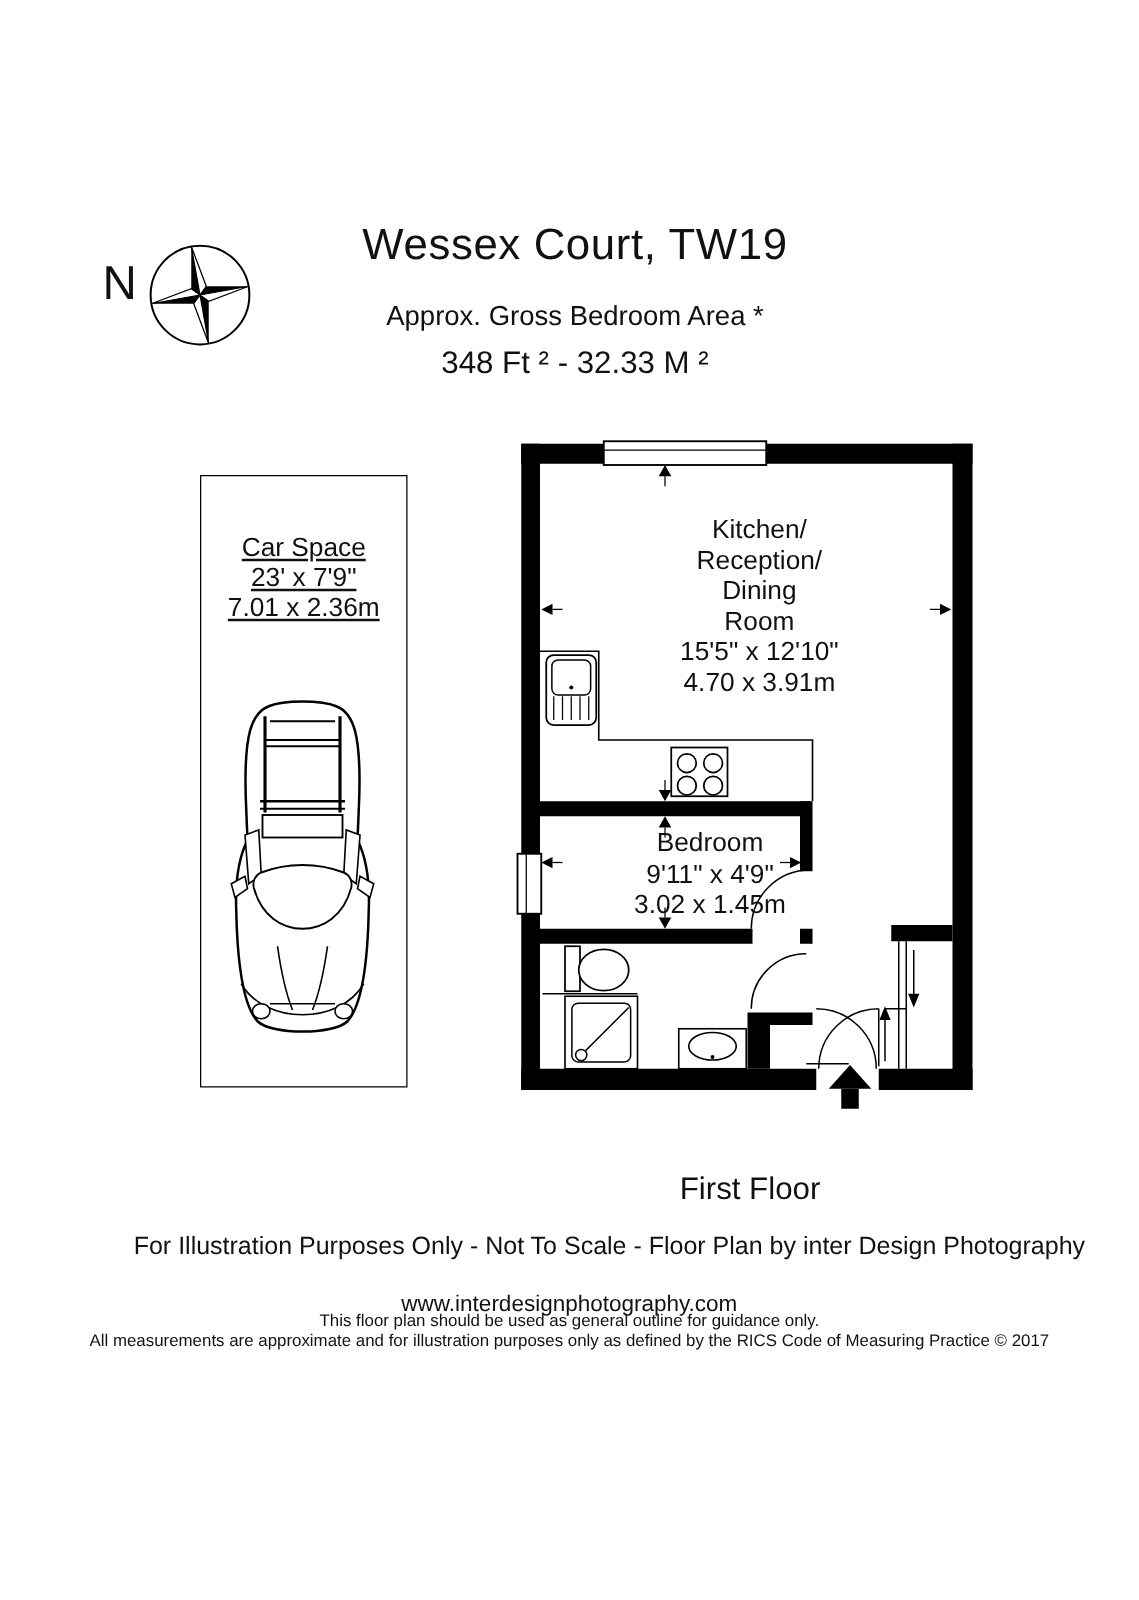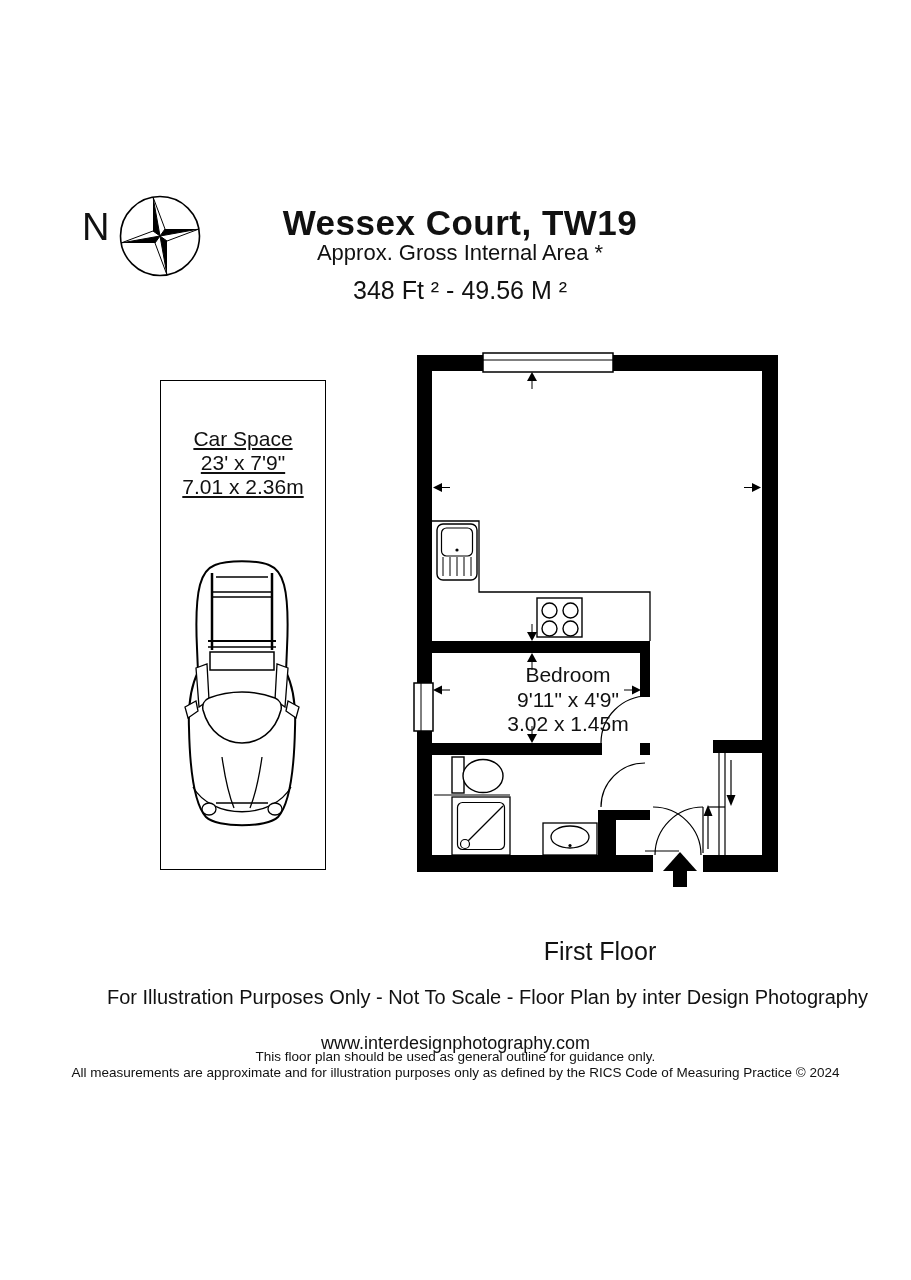--- a/index.html
+++ b/index.html
@@ -37,23 +37,23 @@
     </g>
 
     <g fill="#000" stroke="none">
       <polygon points="153,197 153,231 160,236"></polygon>
       <polygon points="199,229 165,229 160,236"></polygon>
       <polygon points="167,275 167,241 160,236"></polygon>
       <polygon points="121,243 155,243 160,236"></polygon>
     </g>
   </svg>
 
-  <div class="abs ctr title" style="left:60px;top:203px;width:800px;font-weight:bold;">Wessex Court, TW19</div>
-  <div class="abs ctr subtitle" style="left:60px;top:240px;width:800px;">Approx. Gross Internal Area *</div>
-  <div class="abs ctr area" style="left:60px;top:276px;width:800px;">348 Ft ²  -  49.56 M ²</div>
+  <div class="abs ctr title" style="left:60px;top:176px;width:800px;">Wessex Court, TW19</div>
+  <div class="abs ctr subtitle" style="left:60px;top:240px;width:800px;">Approx. Gross Bedroom Area *</div>
+  <div class="abs ctr area" style="left:60px;top:276px;width:800px;">348 Ft ²  -  32.33 M ²</div>
 
   <div class="abs car-box" style="left:160px;top:380px;width:166px;height:490px;"></div>
   <div class="abs ctr car-label" style="left:160px;top:427px;width:166px;">Car Space
 23' x 7'9"
 7.01 x 2.36m</div>
   <svg class="abs" style="left:183px;top:558px;" width="120" height="278" viewBox="183 558 120 278">
     <g fill="#fff" stroke="#000">
       <path stroke-width="2" d="M197,648 C194,585 202,570 215,565 C227,560 257,560 269,565
         C282,570 290,585 287,648 L286,672 C293,686 296,703 295,728 C294,778 288,806 278,817
         C267,828 217,828 206,817 C196,806 190,778 189,728 C188,703 191,686 198,672 Z"></path>
@@ -191,23 +191,29 @@
       <polygon points="641,690 632,685.5 632,694.5" stroke="none"></polygon>
         <line x1="624" y1="690" x2="632" y2="690"></line>
     </g>
 
     <g fill="#000" stroke="none">
       <polygon points="663,871 697,871 680,852"></polygon>
       <rect x="673" y="871" width="14" height="16"></rect>
     </g>
   </svg>
 
+  <div class="abs ctr room-label" style="left:480px;top:412px;width:255px;">Kitchen/
+Reception/
+Dining
+Room
+15'5" x 12'10"
+4.70 x 3.91m</div>
   <div class="abs ctr room-label" style="left:432px;top:663px;width:200px;margin-left:36px;">Bedroom
 9'11" x 4'9"
 3.02 x 1.45m</div>
 
   <div class="abs ctr first-floor" style="left:410px;top:937px;width:380px;">First Floor</div>
   <div class="abs ctr footer1" style="left:0;top:986px;width:911px;">For Illustration Purposes Only - Not To Scale - Floor Plan by inter Design Photography</div>
   <div class="abs ctr website" style="left:0;top:1019px;width:911px;">www.interdesignphotography.com</div>
   <div class="abs ctr smallprint" style="left:0;top:1049px;width:911px;">This floor plan should be used as general outline for guidance only.
-All measurements are approximate and for illustration purposes only as defined by the RICS Code of Measuring Practice © 2024</div>
+All measurements are approximate and for illustration purposes only as defined by the RICS Code of Measuring Practice © 2017</div>
 
 </div>
 
 </body></html>

